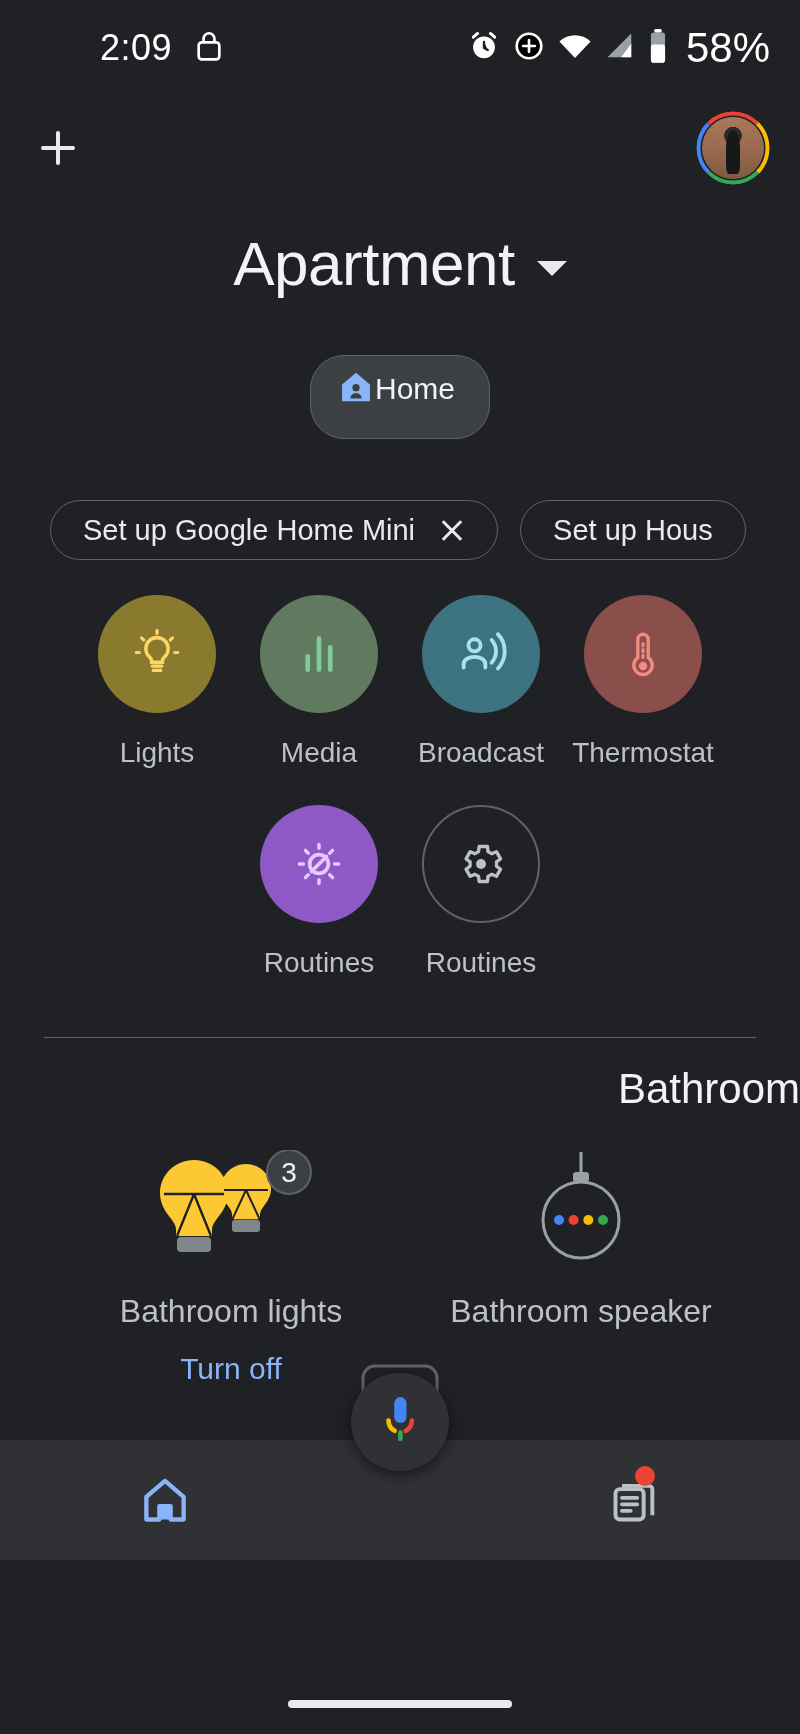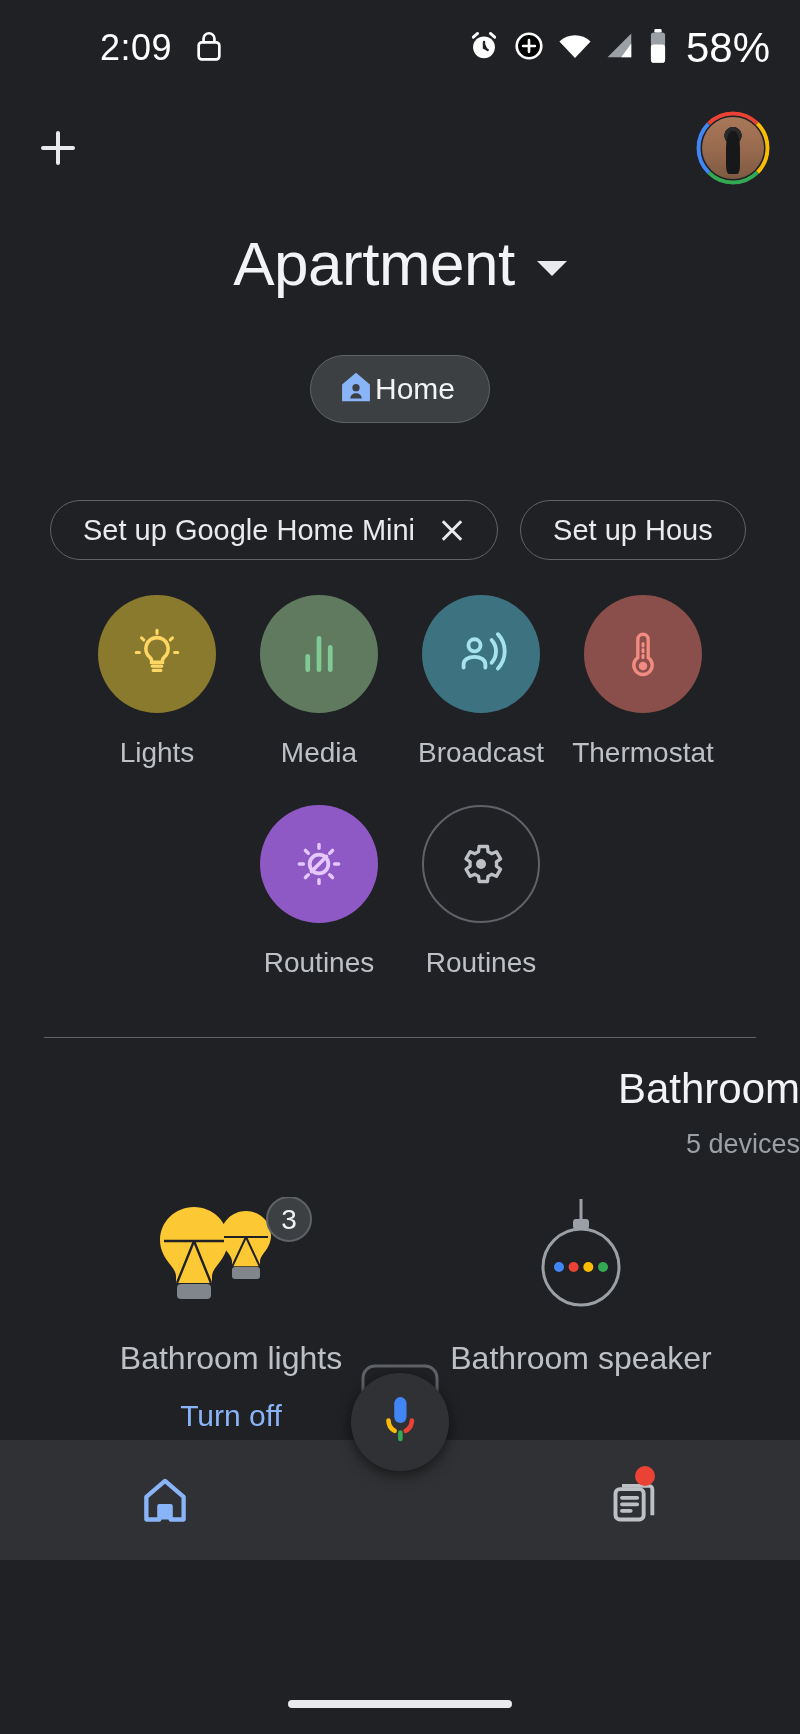--- a/index.html
+++ b/index.html
@@ -114,21 +114,21 @@
   .homechip-row {
     position: absolute;
     top: 355px; left: 0; right: 0;
     display: flex; justify-content: center;
   }
   .homechip {
     display: flex; align-items: center; gap: 0;
     background: #3c4043;
     border: 1px solid #5f6368;
     border-radius: 34px;
-    padding: 12px 34px 12px 26px;
+    padding: 12px 34px 28px 26px;
   }
   .homechip .label { color: #f1f3f4; font-size: 30px; }
 
   
   .setup-row {
     position: absolute;
     top: 500px; left: 50px; right: 0;
     display: flex; gap: 22px;
     overflow: hidden;
   }
@@ -460,21 +460,20 @@
         </div>
         <div class="cap">Routines</div>
       </div>
     </div>
   </div>
 
   <div class="divider"></div>
 
   <div class="room">
     <div class="room-name">Bathroom</div>
-    <div class="room-sub">5 devices</div>
 
     <div class="devices">
 
       <div class="device">
         <div class="art">
           <svg width="170" height="128" viewBox="0 0 170 128">
 
             <path d="M100 14c-14 0-25 11-25 24.5 0 8 4 13.5 7.5 18 2.3 3 3.5 5.3 3.5 8.3v4.4h28v-4.4c0-3 1.2-5.3 3.5-8.3 3.5-4.5 7.5-10 7.5-18C125 25 114 14 100 14z" fill="#fcc934"></path>
             <rect x="86" y="70" width="28" height="12" rx="3" fill="#80868b"></rect>
 

